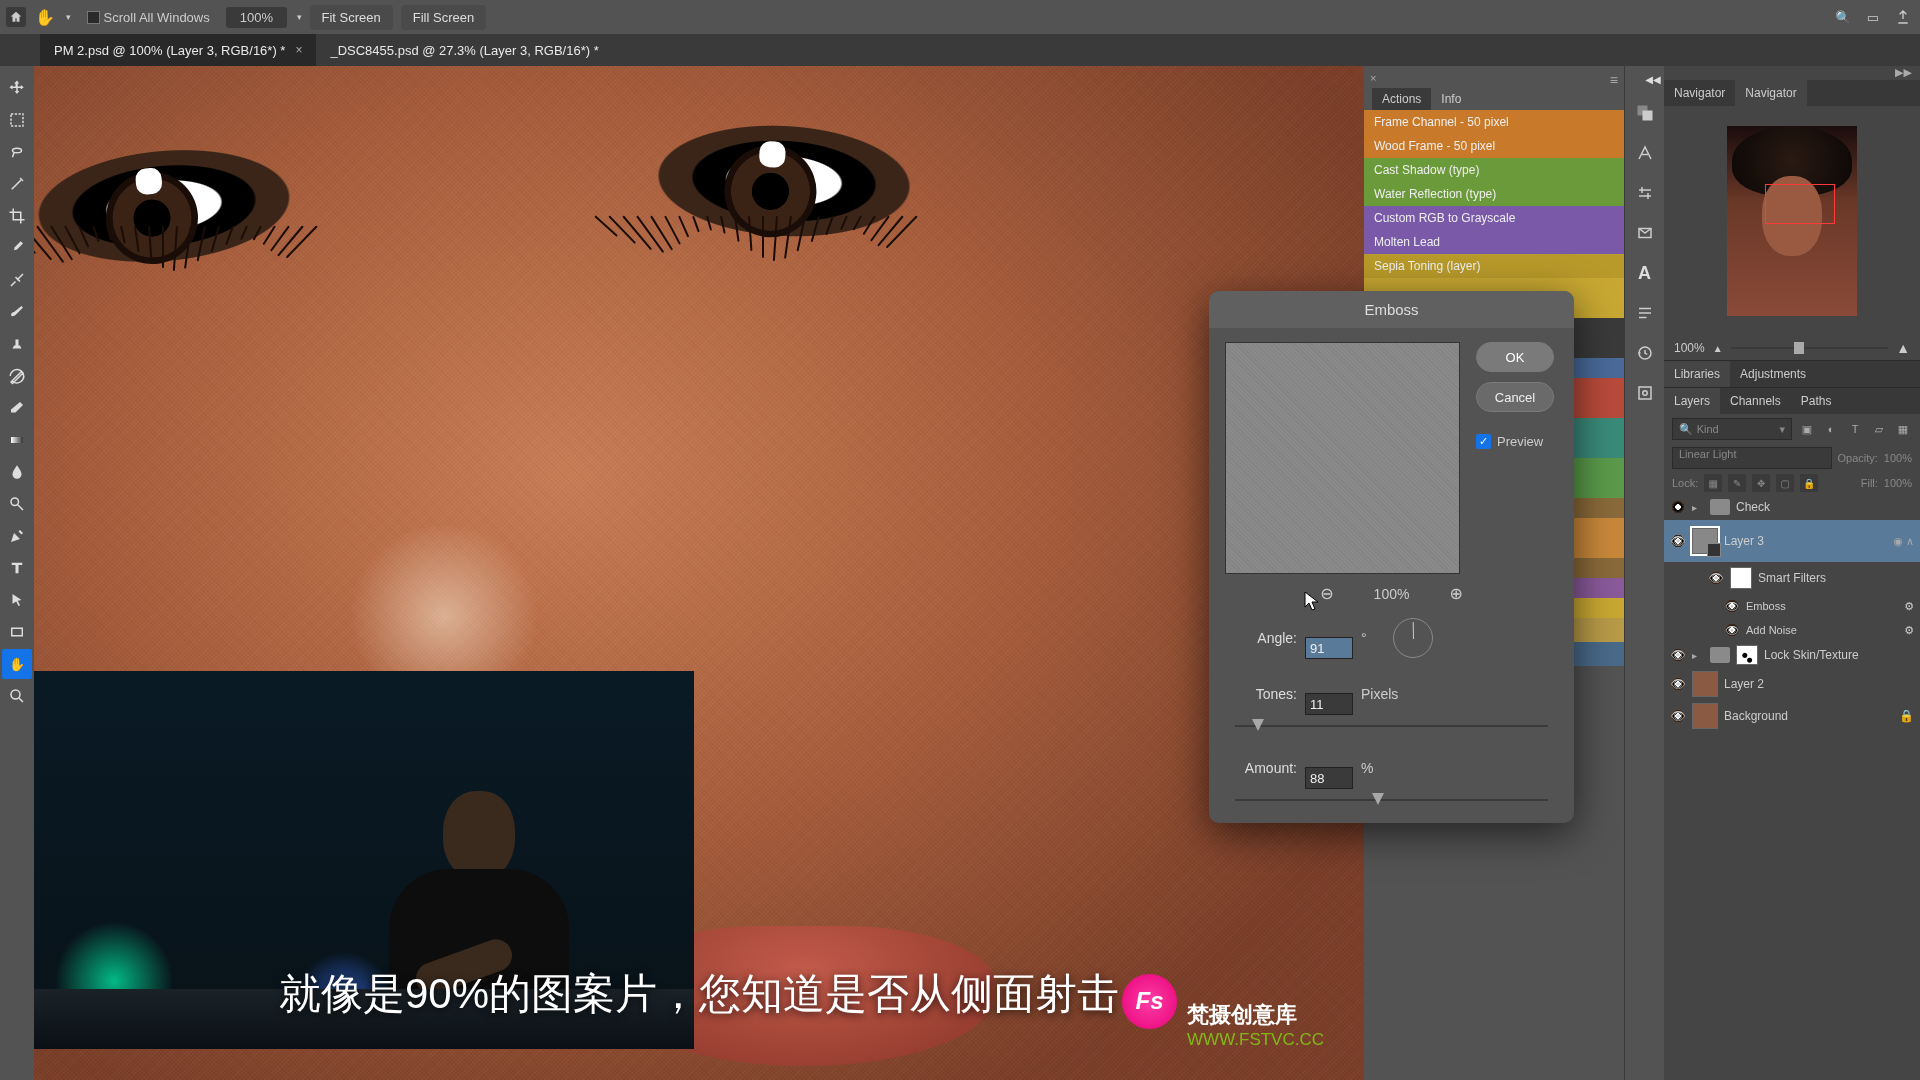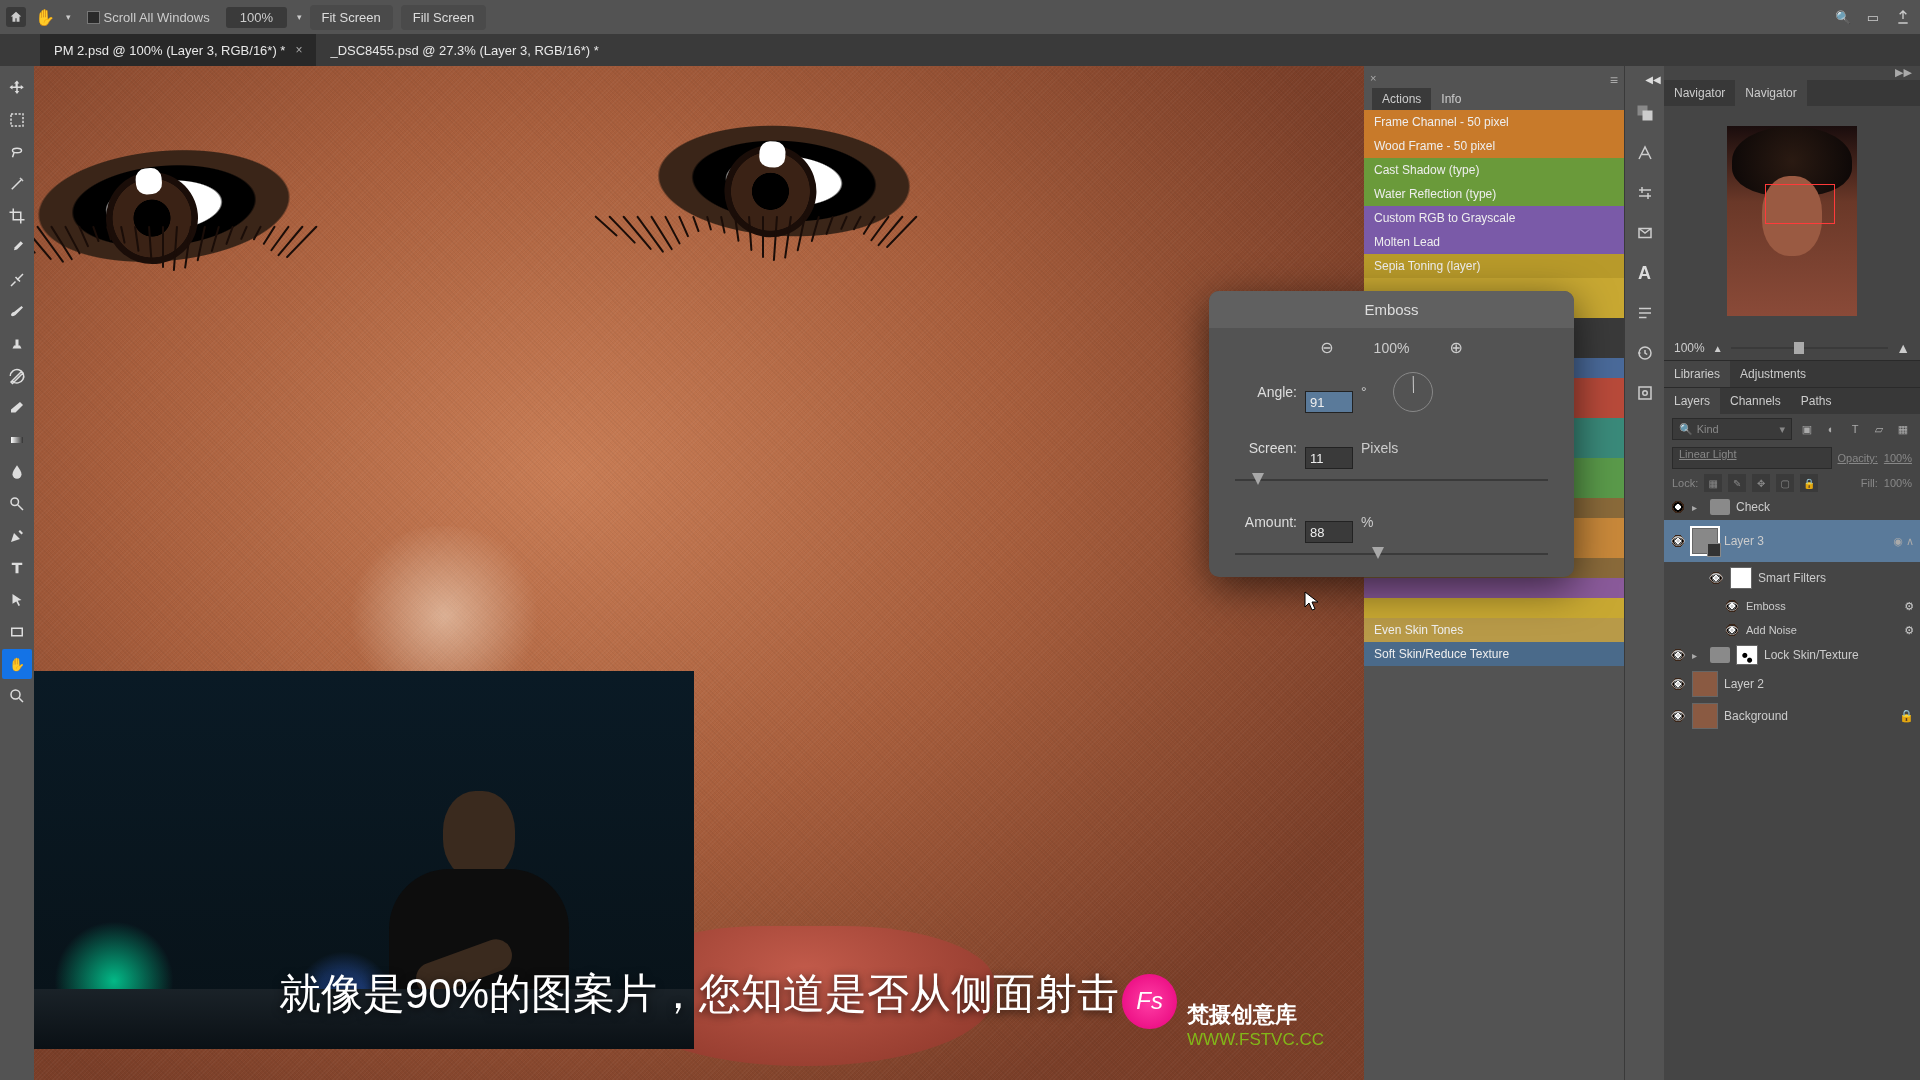--- a/index.html
+++ b/index.html
@@ -62,21 +62,21 @@
 .pip .head { width: 72px; height: 88px; background: #3a2a1e; border-radius: 45%; margin: 0 auto; }
 .pip .body { width: 180px; height: 180px; background: #0d0d0d; border-radius: 60px 60px 20px 20px; margin: -10px auto 0; }
 .pip .arm { position: absolute; left: 380px; top: 280px; width: 100px; height: 32px; background: #3a2a1e; border-radius: 20px; transform: rotate(-20deg); }
 .pip .desk { position: absolute; left: 0; bottom: 0; width: 100%; height: 60px; background: linear-gradient(180deg, #1a2228, #0a1015); }
 
 
 .subtitle { position: absolute; left: 50%; bottom: 58px; transform: translateX(-50%); color: #fff; font-size: 42px; font-weight: 500; text-shadow: 0 2px 8px rgba(0,0,0,0.8); white-space: nowrap; }
 
 
 .watermark { position: absolute; right: 40px; bottom: 30px; display: flex; align-items: center; gap: 10px; }
-.wm-logo { width: 55px; height: 55px; background: radial-gradient(circle, #ff3ea5, #e6007a); border-radius: 50%; display: flex; align-items: center; justify-content: center; color: #fff; font-size: 24px; font-weight: normal; font-style: italic; }
+.wm-logo { width: 55px; height: 55px; background: radial-gradient(circle, #ff3ea5, #e6007a); border-radius: 50%; display: flex; align-items: center; justify-content: center; color: #fff; font-size: 24px; font-weight: bold; font-style: italic; }
 .wm-text { color: #fff; font-size: 22px; font-weight: 600; margin-top: 48px; }
 .wm-url { color: #84cc16; font-size: 17px; opacity: 0.85; }
 
 
 .midcol { width: 260px; background: #535353; display: flex; flex-direction: column; position: relative; }
 .midcol .panel-x { position: absolute; left: 6px; top: 6px; color: #aaa; font-size: 11px; }
 .midcol .panel-menu { position: absolute; right: 6px; top: 6px; color: #aaa; font-size: 14px; }
 .midcol .tabs { display: flex; gap: 0; padding: 22px 8px 0; }
 .midcol .ptab { padding: 4px 10px; color: #ccc; font-size: 12px; }
 .midcol .ptab.active { background: #3a3a3a; }
@@ -127,21 +127,21 @@
 .nav-prev { height: 230px; display: flex; align-items: center; justify-content: center; position: relative; }
 .nav-img { width: 130px; height: 190px; background: linear-gradient(180deg, #1a0d0d 0%, #6a3828 40%, #8a4a38 100%); position: relative; }
 .nav-img .hair { position: absolute; left: 5px; top: 0; width: 120px; height: 70px; background: radial-gradient(circle, #2a1a12, #0a0606); border-radius: 50% 50% 40% 40%; }
 .nav-img .face { position: absolute; left: 35px; top: 50px; width: 60px; height: 80px; background: #9a5a42; border-radius: 45%; }
 .nav-img .redbox { position: absolute; left: 38px; top: 58px; width: 70px; height: 40px; border: 1px solid #ff3a3a; }
 .nav-zoom { display: flex; align-items: center; padding: 4px 10px; gap: 8px; font-size: 12px; }
 .nav-zoom .track { flex: 1; height: 2px; background: #3a3a3a; position: relative; }
 .nav-zoom .thumb { position: absolute; left: 40%; top: -5px; width: 10px; height: 12px; background: #aaa; }
 .nav-zoom .tri { font-size: 10px; }
 
-.blend-row { display: flex; align-items: center; padding: 3px 8px; gap: 6px; font-size: 11px; color: #888; text-decoration: underline; }
+.blend-row { display: flex; align-items: center; padding: 3px 8px; gap: 6px; font-size: 11px; color: #888; }
 .blend-sel { flex: 1; height: 22px; background: #3a3a3a; border: 1px solid #2a2a2a; padding: 0 6px; }
 .lock-row { display: flex; align-items: center; padding: 2px 8px; gap: 6px; font-size: 11px; color: #888; }
 .lock-ic { width: 18px; height: 18px; background: #3a3a3a; display: flex; align-items: center; justify-content: center; font-size: 10px; }
 .filter-row { display: flex; align-items: center; padding: 4px 8px; gap: 6px; }
 .filter-row .search { flex: 1; height: 22px; background: #3a3a3a; border: 1px solid #2a2a2a; display: flex; align-items: center; padding: 0 6px; gap: 4px; color: #888; font-size: 11px; }
 .filter-row .fic { width: 18px; height: 18px; color: #aaa; display: flex; align-items: center; justify-content: center; font-size: 11px; }
 
 .layers { flex: 1; overflow: auto; font-size: 12px; }
 .layer { display: flex; align-items: center; height: 32px; padding: 0 6px; gap: 6px; }
 .layer.sel { background: #5a7a9a; }
@@ -430,40 +430,51 @@
         <div class="act-stripe s-orange2"></div>
       <div class="act-stripe s-brown"></div>
         <div class="act-stripe s-purple2"></div>
       <div class="act-stripe s-yellow"></div>
       <div class="action act-last1">Even Skin Tones</div>
       <div class="action act-last2">Soft Skin/Reduce Texture</div>
     </div>
 
     <div class="dialog">
       <div class="dlg-title">Emboss</div>
+      <div class="dlg-body">
+        <div class="dlg-preview"></div>
+        <div class="dlg-buttons">
+          <div class="dlg-btn ok">OK</div>
+          <div class="dlg-btn">Cancel</div>
+          <div class="dlg-chk">
+            <div class="box">✓</div>
+            <span>Preview</span>
+          </div>
+        </div>
+      </div>
       <div class="dlg-zoom">
         <span style="font-size:16px;">⊖</span>
         <span>100%</span>
         <span style="font-size:16px;">⊕</span>
       </div>
       <div class="cursor-arrow">
         <svg viewBox="0 0 16 20">
             <path d="M1 1l0 15 4-4 3 7 3-1-3-7 6 0z" fill="#fff" stroke="#000" stroke-width="1"></path>
           </svg>
       </div>
       <div class="dlg-row">
         <span class="lbl">Angle:</span>
         <input class="sel" value="91" style="">
         <span>°</span>
         <div class="angle-dial">
             <div class="needle"></div>
           </div>
       </div>
       <div class="dlg-row">
-        <span class="lbl">Screen:</span>
+        <span class="lbl">Tones:</span>
         <input value="11" style="">
         <span>Pixels</span>
       </div>
       <div class="slider">
           <div class="track"></div>
           <div class="thumb" style="left:10%;"></div>
         </div>
       <div class="dlg-row">
         <span class="lbl">Amount:</span>
         <input value="88" style="">

